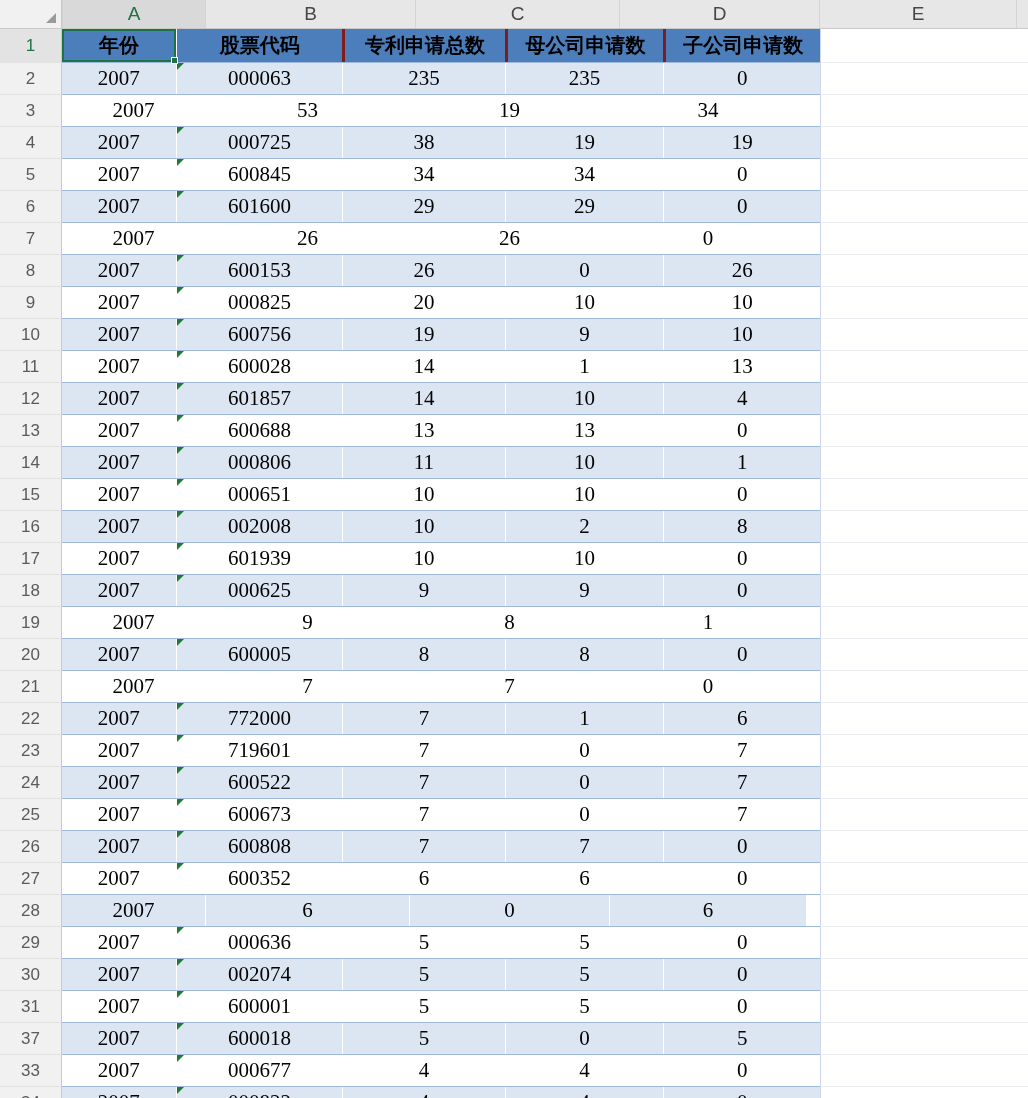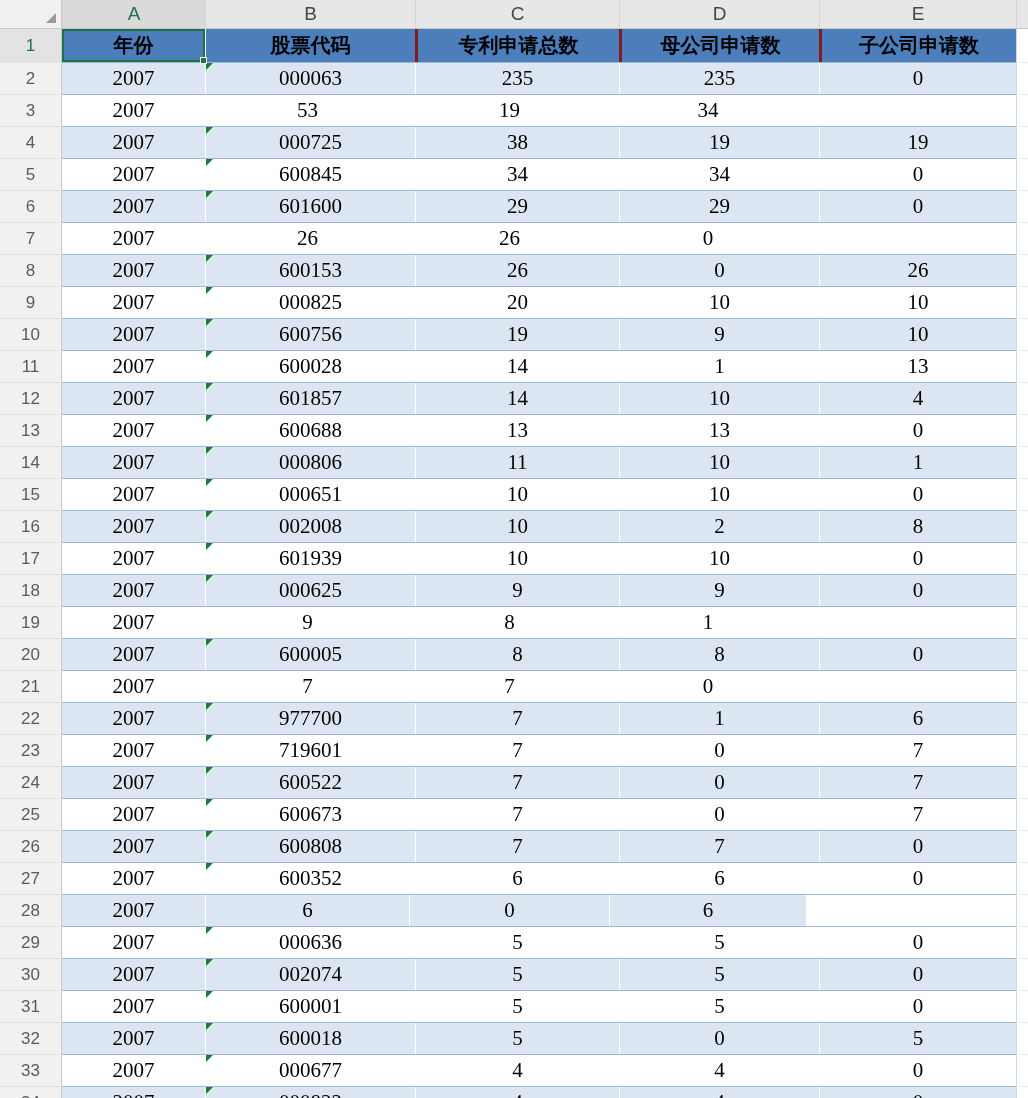--- a/index.html
+++ b/index.html
@@ -45,21 +45,21 @@
     width:62px;
     display:flex; align-items:center; justify-content:center;
     background:#F1F1F1;
     border-right:1px solid #C9C9C9;
     border-bottom:1px solid #E2E2E2;
     color:#5B5B5B; font-size:17px;
     font-family:"Liberation Sans","DejaVu Sans",sans-serif;
   }
   .rowhdr.sel { background:#E3E3E3; color:#1E7346; }
   .cells {
-    display:flex; width:954px;
+    display:flex; width:758px;
     border-bottom:1px solid #9FB9DC;
   }
   .cell {
     position:relative;
     display:flex; align-items:center; justify-content:center;
     font-size:21px; color:#000;
     overflow:visible;
   }
   .cell + .cell { border-left:1px solid #FFFFFF; }
   .fsliver {
@@ -566,21 +566,21 @@
         <div class="fsliver"></div>
       </div>
       <div class="row data-row banded">
         <div class="rowhdr">22</div>
         <div class="cells">
           <div class="cell cw-a">
             <span>2007</span>
           </div>
           <div class="cell cw-b">
             <div class="err-tri"></div>
-            <span>977700</span>
+            <span>772000</span>
           </div>
           <div class="cell cw-c">
             <span>7</span>
           </div>
           <div class="cell cw-d">
             <span>1</span>
           </div>
           <div class="cell cw-e">
             <span>6</span>
           </div>
@@ -775,21 +775,21 @@
           <div class="cell cw-d">
             <span>5</span>
           </div>
           <div class="cell cw-e">
             <span>0</span>
           </div>
         </div>
         <div class="fsliver"></div>
       </div>
       <div class="row data-row banded">
-        <div class="rowhdr">32</div>
+        <div class="rowhdr">37</div>
         <div class="cells">
           <div class="cell cw-a">
             <span>2007</span>
           </div>
           <div class="cell cw-b">
             <div class="err-tri"></div>
             <span>600018</span>
           </div>
           <div class="cell cw-c">
             <span>5</span>

